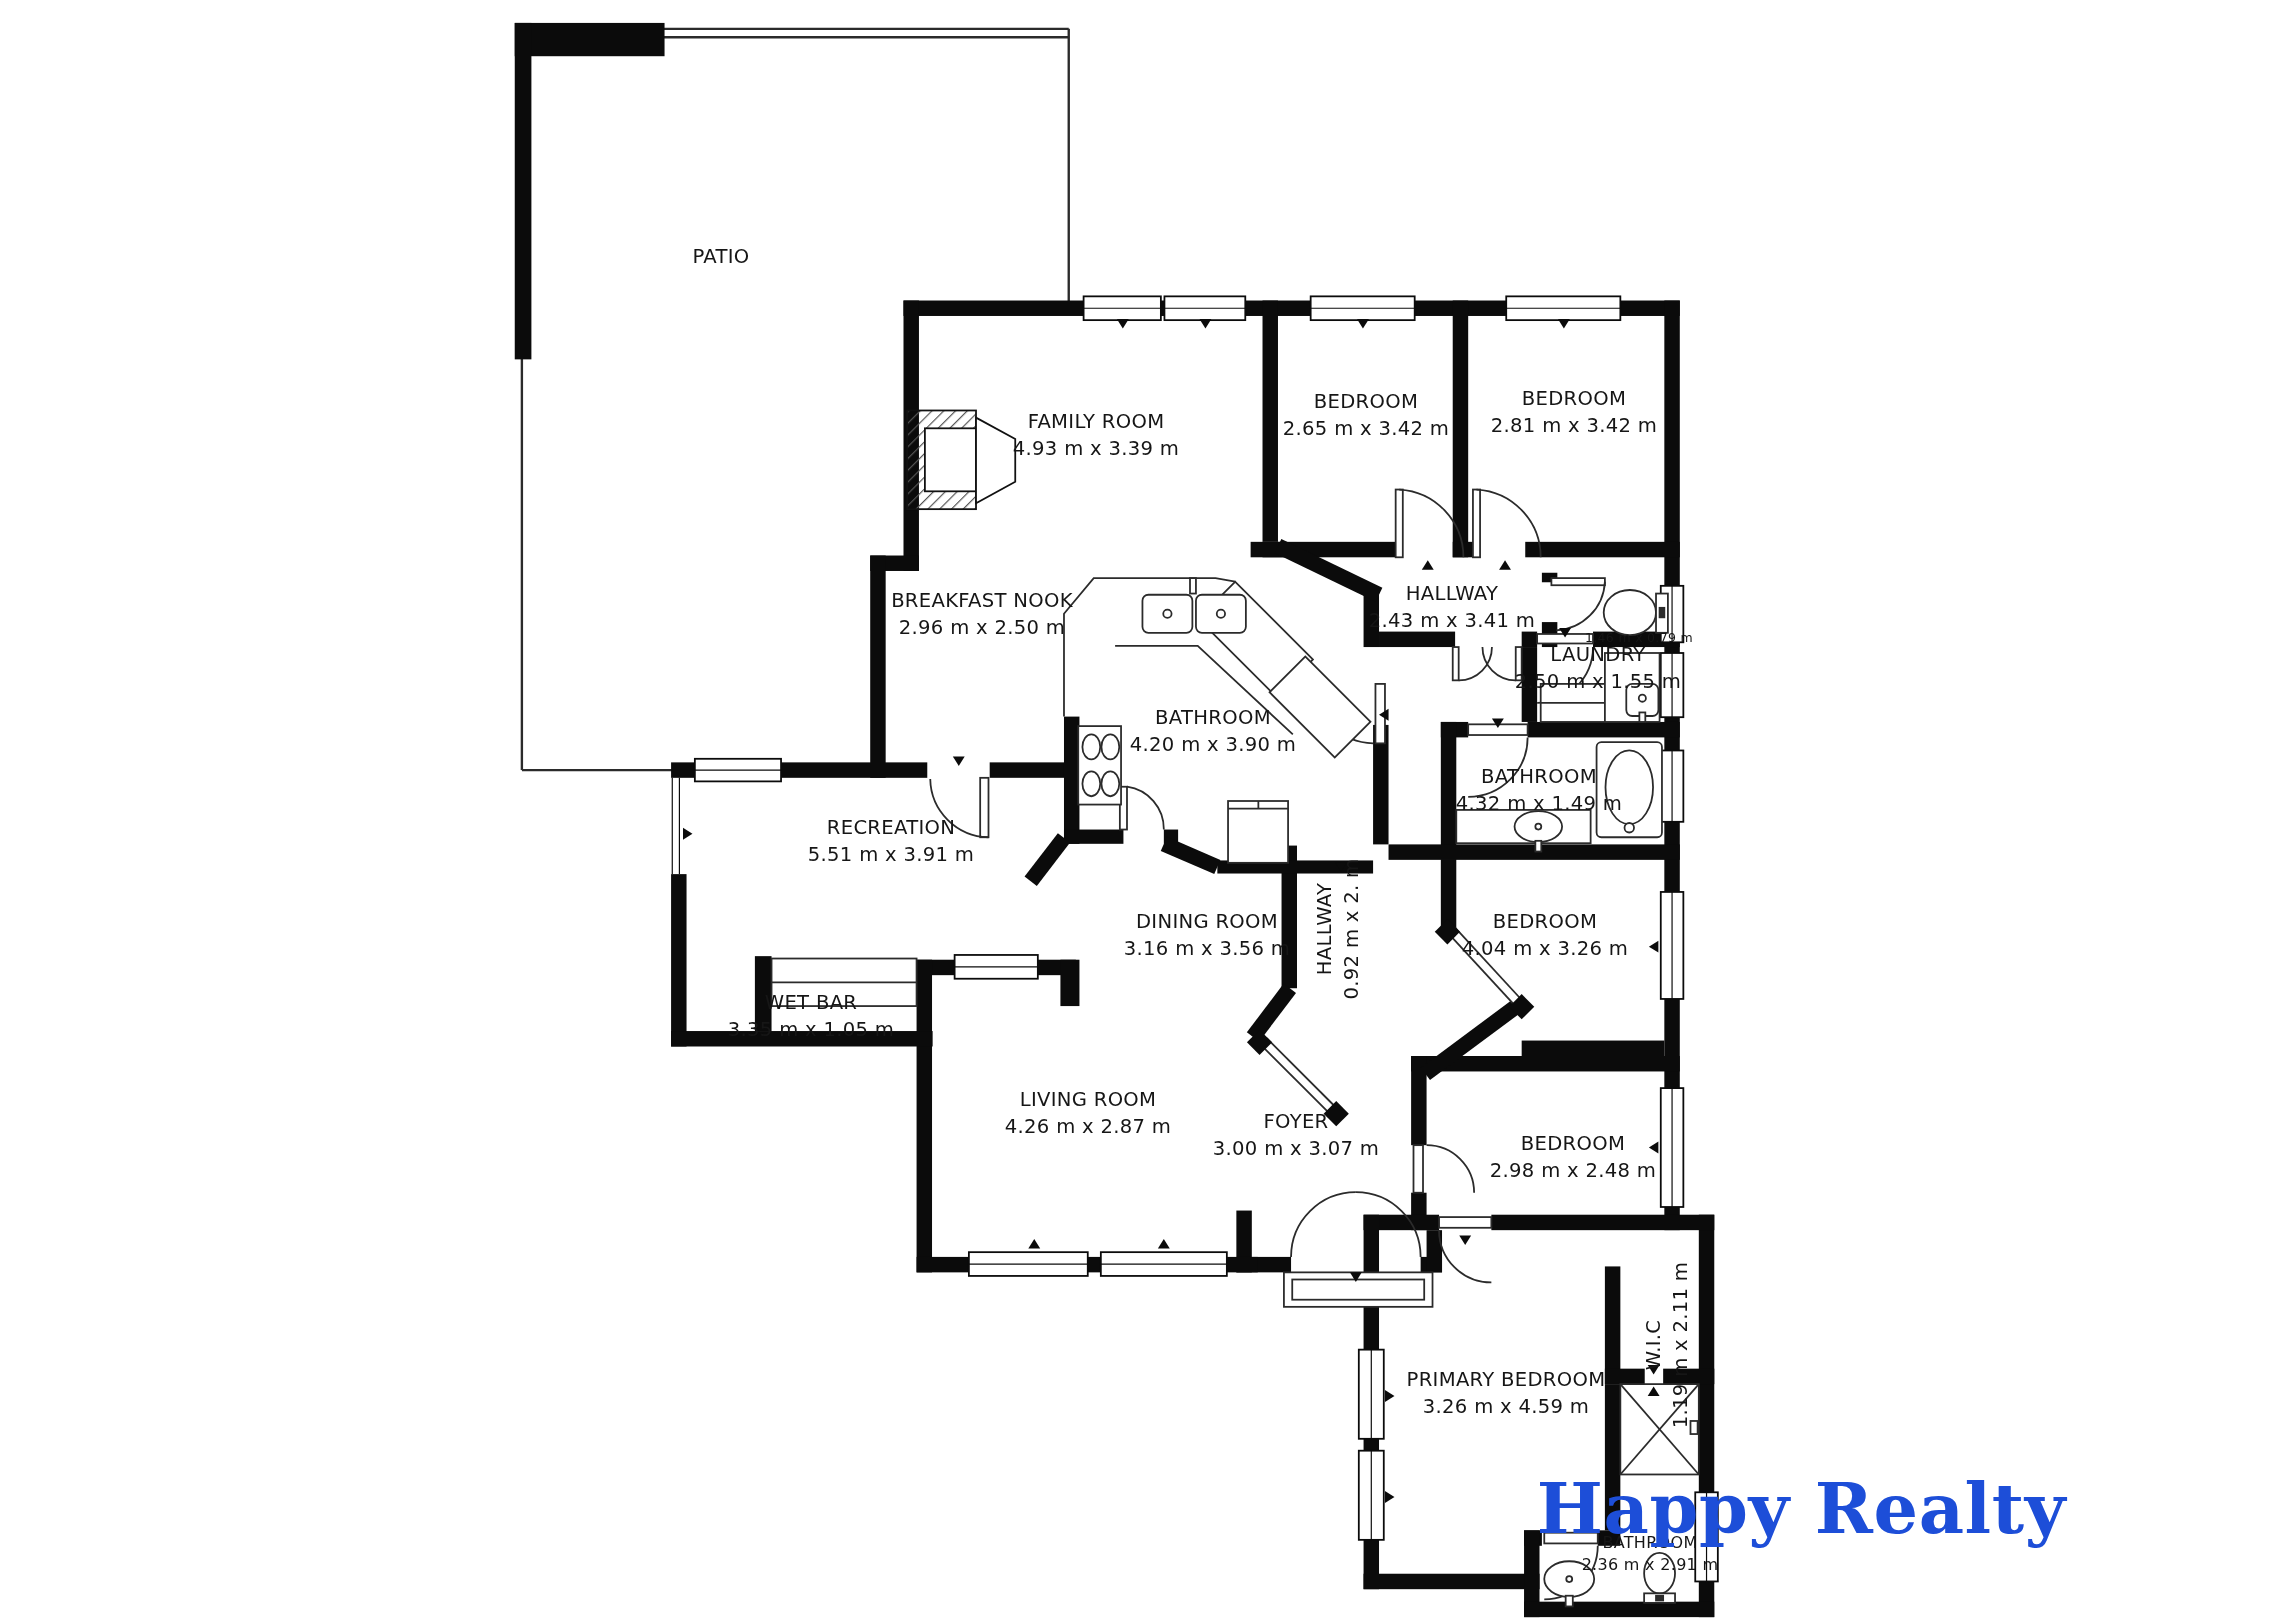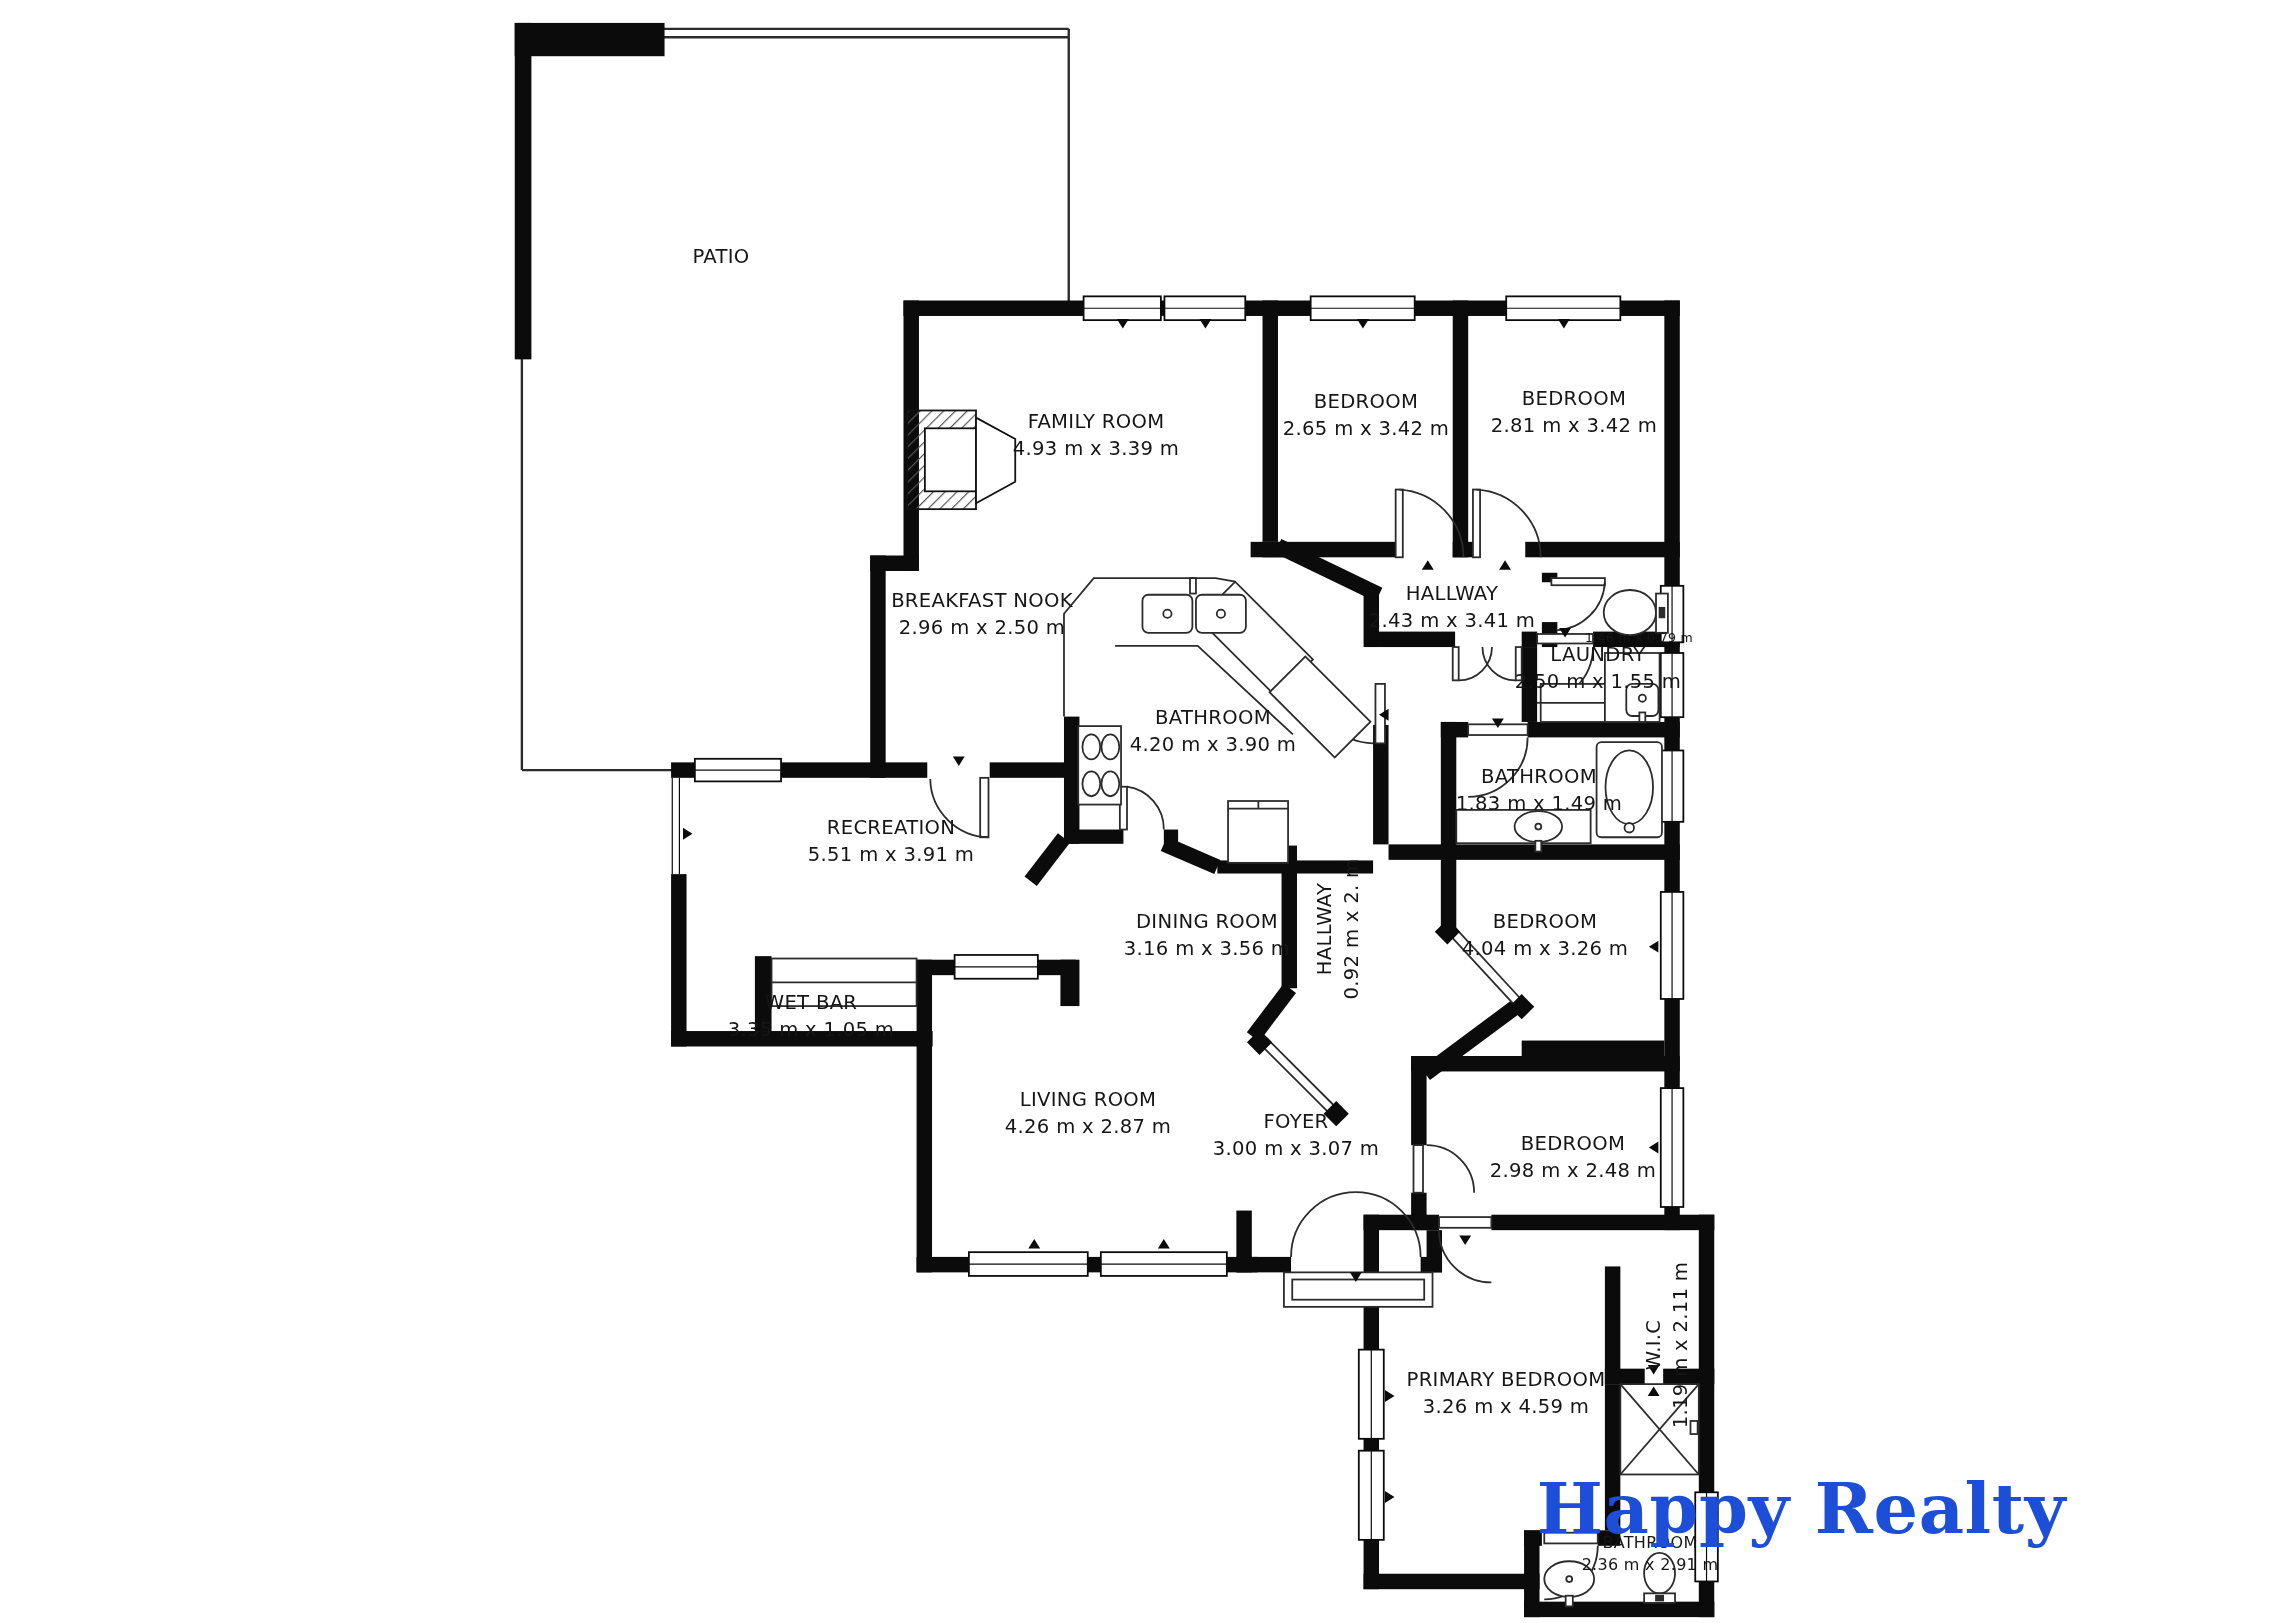--- a/index.html
+++ b/index.html
@@ -374,21 +374,21 @@
 <div class="room-label" style="left:1598px;top:669px">
   <div class="nm">LAUNDRY</div>
       <div class="dm">2.50 m x 1.55 m</div>
 </div>
 <div class="room-label" style="left:1213px;top:732px">
   <div class="nm">BATHROOM</div>
       <div class="dm">4.20 m x 3.90 m</div>
 </div>
 <div class="room-label" style="left:1539px;top:791px">
   <div class="nm">BATHROOM</div>
-      <div class="dm">1.83 m x 1.49 m</div>
+      <div class="dm">4.32 m x 1.49 m</div>
 </div>
 <div class="room-label" style="left:891px;top:842px">
   <div class="nm">RECREATION</div>
       <div class="dm">5.51 m x 3.91 m</div>
 </div>
 <div class="room-label" style="left:1207px;top:936px">
   <div class="nm">DINING ROOM</div>
       <div class="dm">3.16 m x 3.56 m</div>
 </div>
 <div class="room-label rot" style="left:1339px;top:929px">

